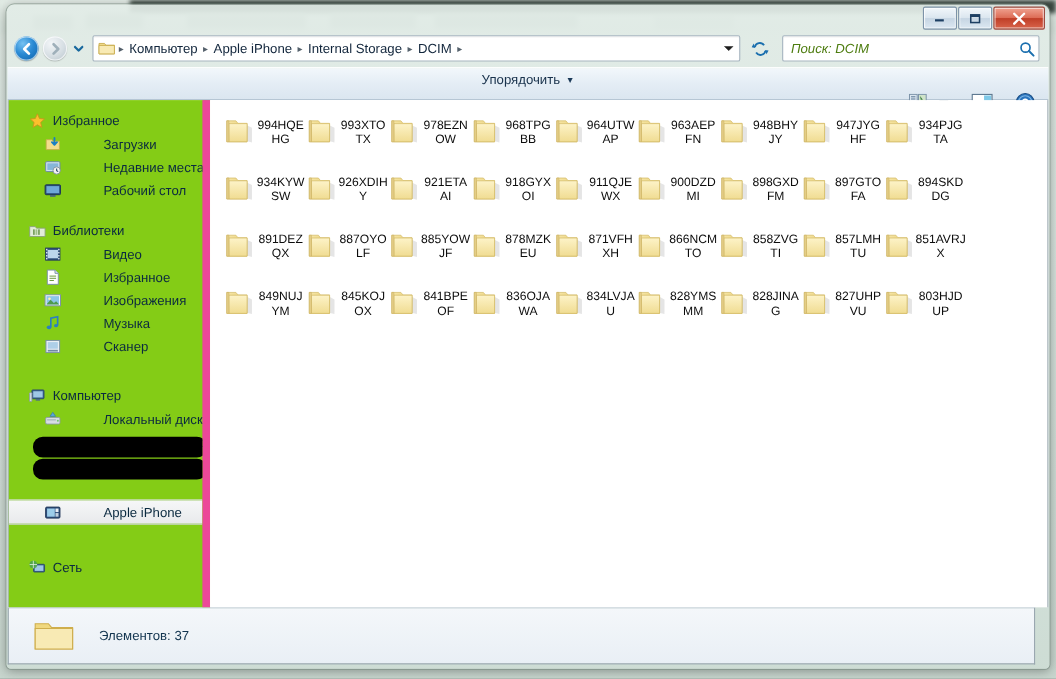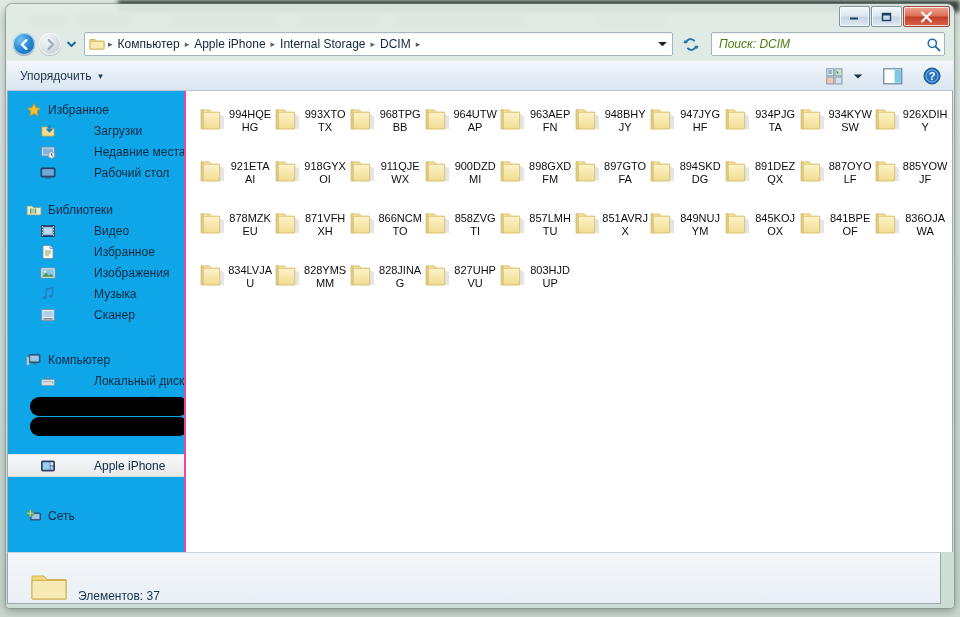--- a/index.html
+++ b/index.html
@@ -111,41 +111,41 @@
   #searchbox .ph{
     flex:1 1 auto;font-size:12px;font-style:italic;color:#4d7c0f;
   }
 
   
   #toolbar{
     height:28px;margin:1px 1px 0 1px;
     background:linear-gradient(180deg,#f2f7fb 0%,#e4edf5 50%,#dbe6f0 100%);
     border-top:1px solid #ffffff;
     border-bottom:1px solid #b6c6d4;
-    display:flex;align-items:center;padding:0 6px;
+    display:flex;align-items:center;padding:0 6px;flex-direction:column;
   }
   #organize{
     display:flex;align-items:center;gap:5px;font-size:12px;color:#19324c;
     padding:3px 7px;border-radius:2px;
   }
   .tb-right{margin-left:auto;display:flex;align-items:center;gap:2px;padding-right:2px;}
   .tb-btn{
     height:22px;display:flex;align-items:center;justify-content:center;padding:0 4px;border-radius:2px;
   }
 
   
   #body{
     display:flex;height:461px;margin:0 1px;
     background:#fff;
     border-left:1px solid #9aa7b0;border-right:1px solid #9aa7b0;
   }
   #sidebar{
     width:176px;flex:0 0 auto;
-    background:#0ea5e9;
-    border-right:2px solid #ec4899;
+    background:#84cc16;
+    border-right:7px solid #ec4899;
     padding-top:8px;
     position:relative;
     overflow:hidden;
   }
   .nav-group{margin-bottom:2px;}
   .nav-item{
     display:flex;align-items:center;gap:6px;height:21px;padding-left:18px;font-size:12px;color:#0b2a40;
     white-space:nowrap;
   }
   .nav-item.child{padding-left:32px;gap:38px;}
@@ -172,21 +172,21 @@
   .folder .fname{
     margin-top:2px;font-size:11px;color:#0d0d0d;text-align:center;line-height:13px;
     width:72px;word-break:break-all;
   }
 
   
   #statusbar{
     height:50px;margin:0 13px 0 1px;
     background:linear-gradient(180deg,#f4f7fa,#e9eff5);
     border:1px solid #9aa7b0;border-top:1px solid #c9d3dc;
-    display:flex;align-items:flex-end;padding-left:22px;gap:10px;
+    display:flex;align-items:center;padding-left:22px;gap:22px;
   }
   #statusbar .stext{font-size:12px;color:#12344f;}
 </style>
 </head>
 <body>
 
 <div id="backdrop">
   <div class="blurbar"></div>
   <div class="darkstrip"></div>
   <div class="blurchip" style="left:30px;top:14px;width:36px;"></div>
@@ -534,20 +534,39 @@
       <linearGradient id="fb" x1="0" y1="0" x2="1" y2="0">
         <stop offset="0%" stop-color="#f7e7a6"></stop>
         <stop offset="100%" stop-color="#e9d07e"></stop>
       </linearGradient>
     </defs>
     <path d="M33 9 L41 13 L41 34 L33 32 Z" fill="#cfcfcf" opacity="0.55"></path>
     <path d="M5 3 h13 l3 3.6 h13 V33 H5 Z" fill="url(#fb)" stroke="#d3b963" stroke-width="1"></path>
     <path d="M8 7 h26 v26 H8 Z" fill="url(#fg)" stroke="#d3b963" stroke-width="1"></path>
     <path d="M5 3 h3 v30 l-3 0 Z" fill="#e6d08a" stroke="#cbb060" stroke-width="0.8"></path>
   </svg>
+            <div class="fname">978EZNOW</div>
+          </div>
+          <div class="folder">
+  <svg width="46" height="38" viewBox="0 0 46 38">
+    <defs>
+      <linearGradient id="fg" x1="0" y1="0" x2="0" y2="1">
+        <stop offset="0%" stop-color="#fdf3c8"></stop>
+        <stop offset="100%" stop-color="#f0dc92"></stop>
+      </linearGradient>
+      <linearGradient id="fb" x1="0" y1="0" x2="1" y2="0">
+        <stop offset="0%" stop-color="#f7e7a6"></stop>
+        <stop offset="100%" stop-color="#e9d07e"></stop>
+      </linearGradient>
+    </defs>
+    <path d="M33 9 L41 13 L41 34 L33 32 Z" fill="#cfcfcf" opacity="0.55"></path>
+    <path d="M5 3 h13 l3 3.6 h13 V33 H5 Z" fill="url(#fb)" stroke="#d3b963" stroke-width="1"></path>
+    <path d="M8 7 h26 v26 H8 Z" fill="url(#fg)" stroke="#d3b963" stroke-width="1"></path>
+    <path d="M5 3 h3 v30 l-3 0 Z" fill="#e6d08a" stroke="#cbb060" stroke-width="0.8"></path>
+  </svg>
             <div class="fname">968TPGBB</div>
           </div>
           <div class="folder">
   <svg width="46" height="38" viewBox="0 0 46 38">
     <defs>
       <linearGradient id="fg" x1="0" y1="0" x2="0" y2="1">
         <stop offset="0%" stop-color="#fdf3c8"></stop>
         <stop offset="100%" stop-color="#f0dc92"></stop>
       </linearGradient>
       <linearGradient id="fb" x1="0" y1="0" x2="1" y2="0">

